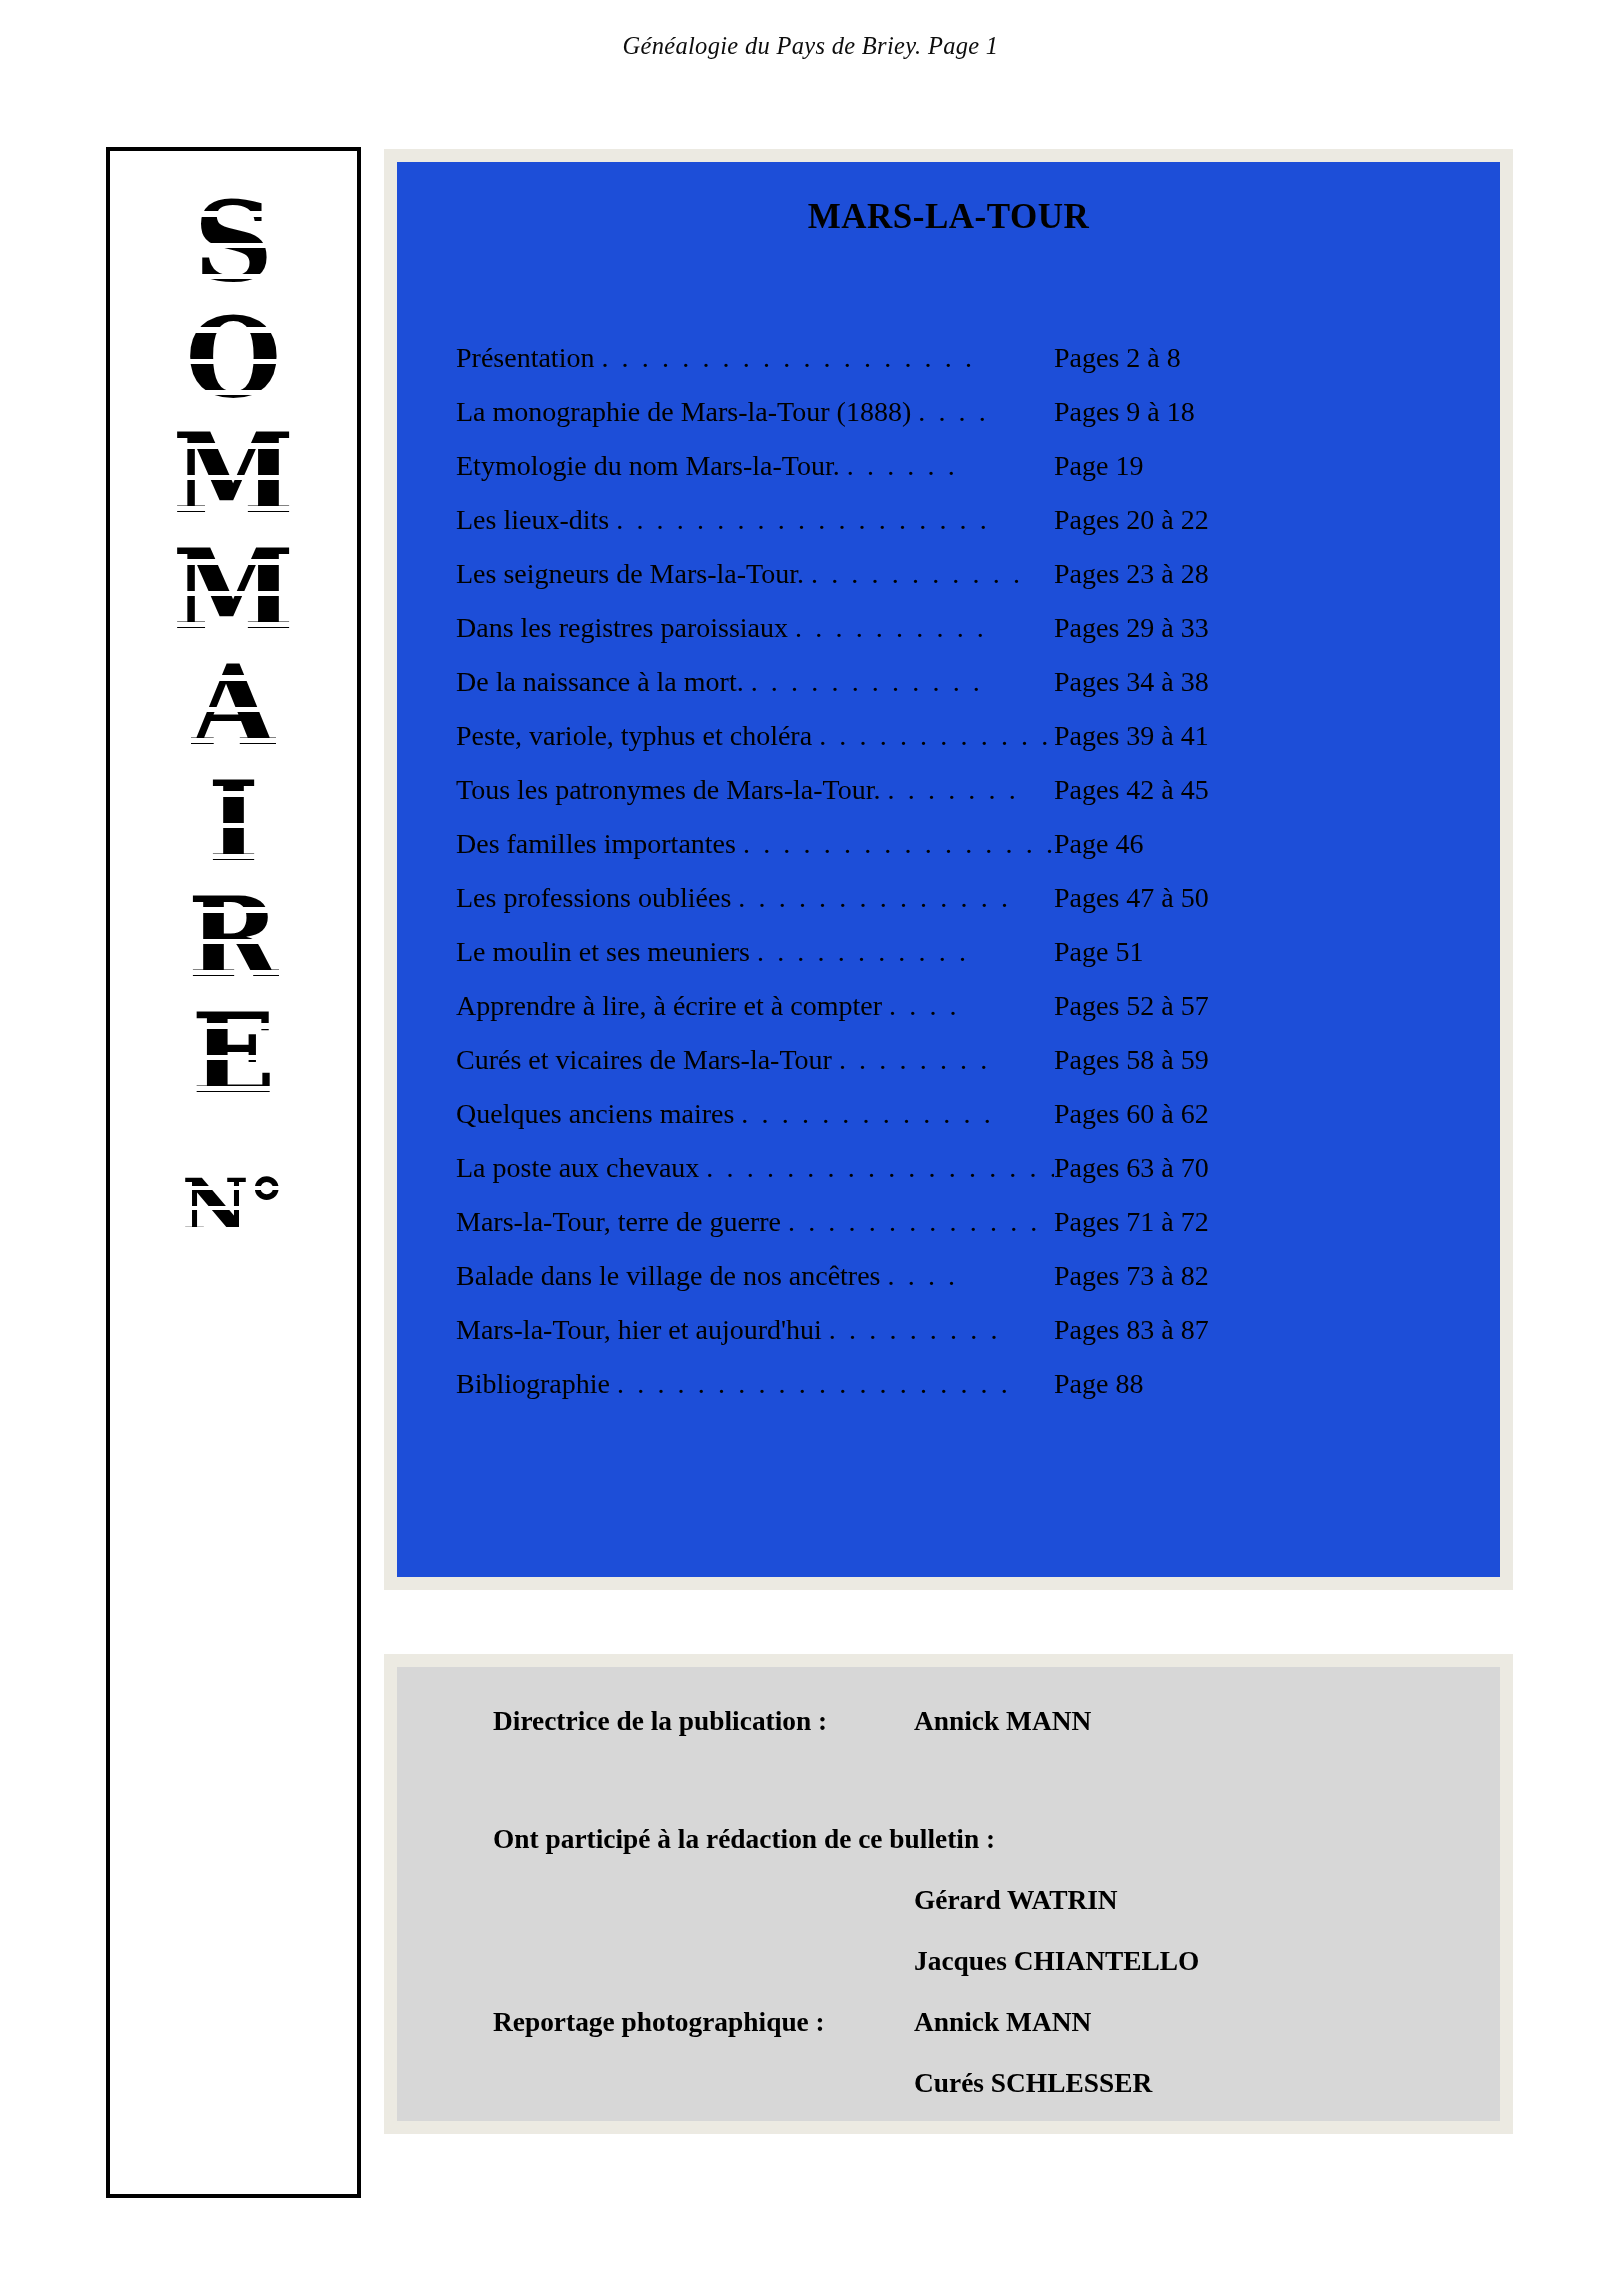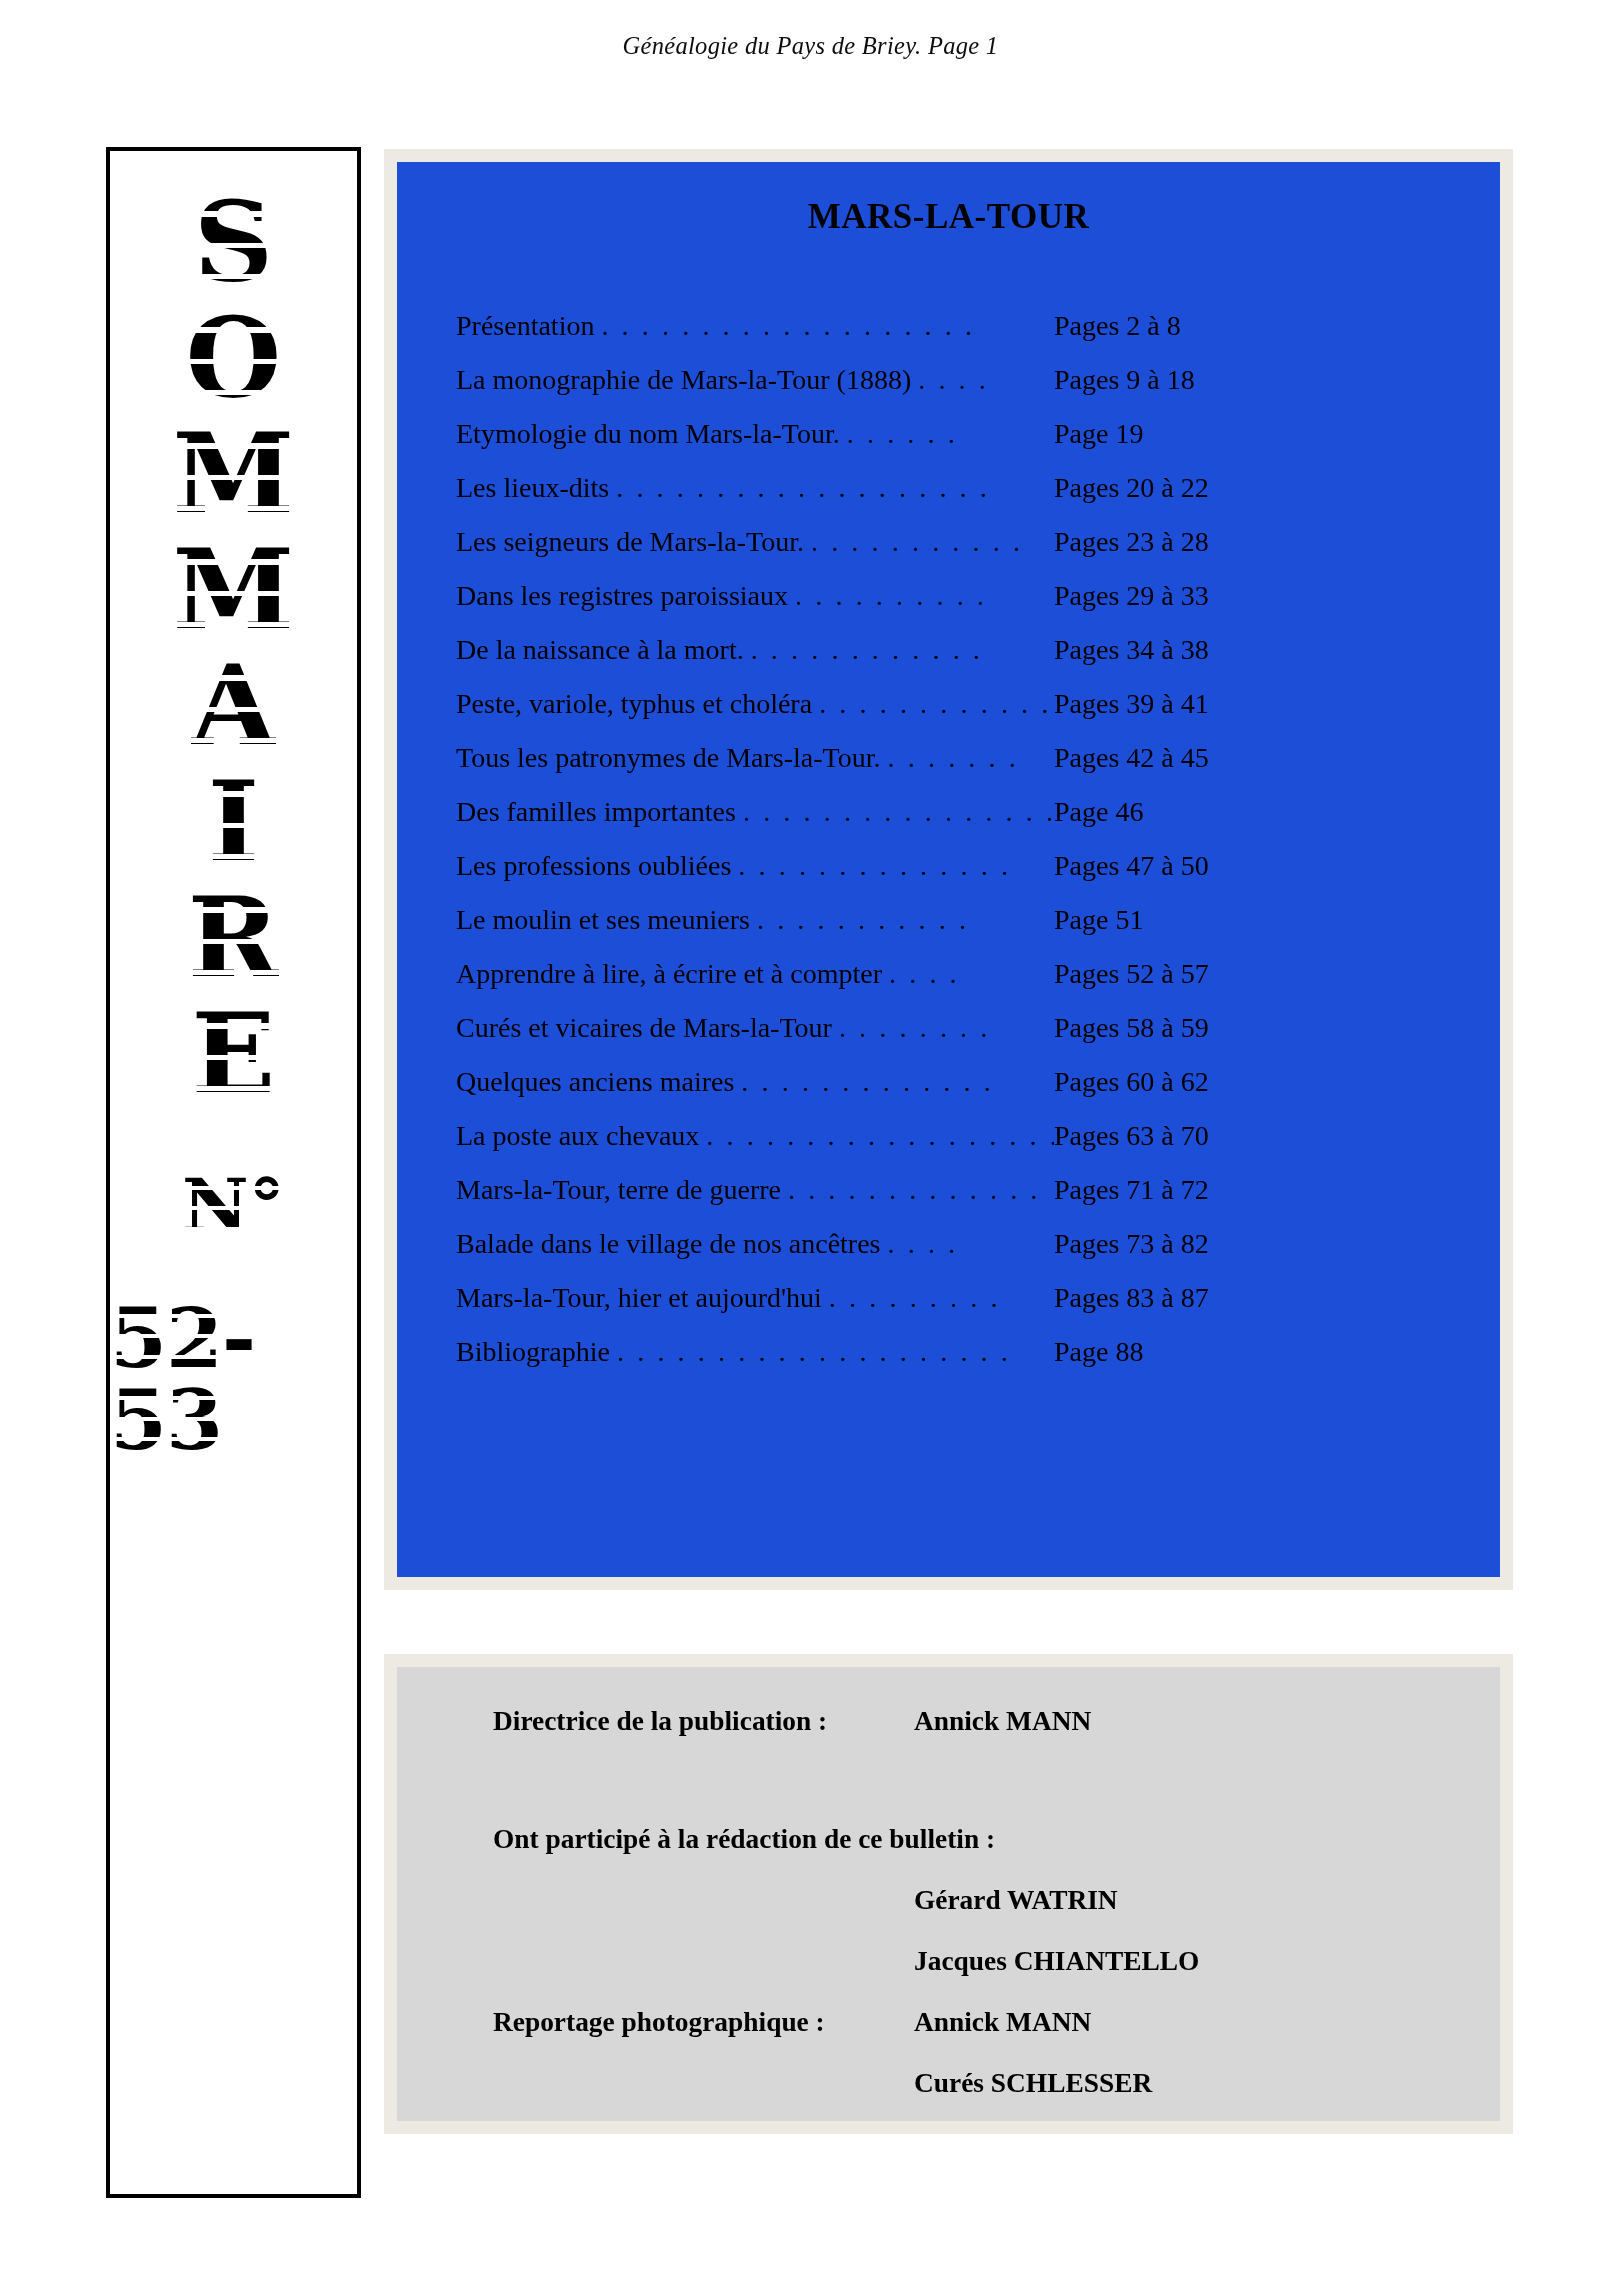--- a/index.html
+++ b/index.html
@@ -107,21 +107,21 @@
     box-sizing: border-box;
   }
   .toc-title {
     text-align: center;
     font-weight: bold;
     font-size: 35px;
     letter-spacing: 0.5px;
     margin-top: 35px;
   }
   .toc-list {
-    margin-top: 73px;
+    margin-top: 105px;
     padding-left: 59px;
     padding-right: 19.6px;
   }
   .toc-row {
     display: flex;
     align-items: baseline;
     height: 54px;
     font-size: 28px;
   }
   .toc-label {
@@ -173,21 +173,20 @@
     <span class="stencil-letter">M</span>
     <span class="stencil-letter">M</span>
     <span class="stencil-letter">A</span>
     <span class="stencil-letter">I</span>
     <span class="stencil-letter">R</span>
     <span class="stencil-letter">E</span>
   </div>
   <div class="stencil-gap"></div>
   <span class="issue-no">N°</span>
   <div class="stencil-gap"></div>
-  <span class="issue-num">52-53</span>
 </div>
 
 <div class="toc-panel">
   <div class="toc-title">MARS-LA-TOUR</div>
   <div class="toc-list">
 
     <div class="toc-row">
       <span class="toc-label"><span>Présentation</span> <span class="toc-dots">. . . . . . . . . . . . . . . . . . .</span></span>
       <span class="toc-pages">Pages  2 à 8</span>
     </div>

